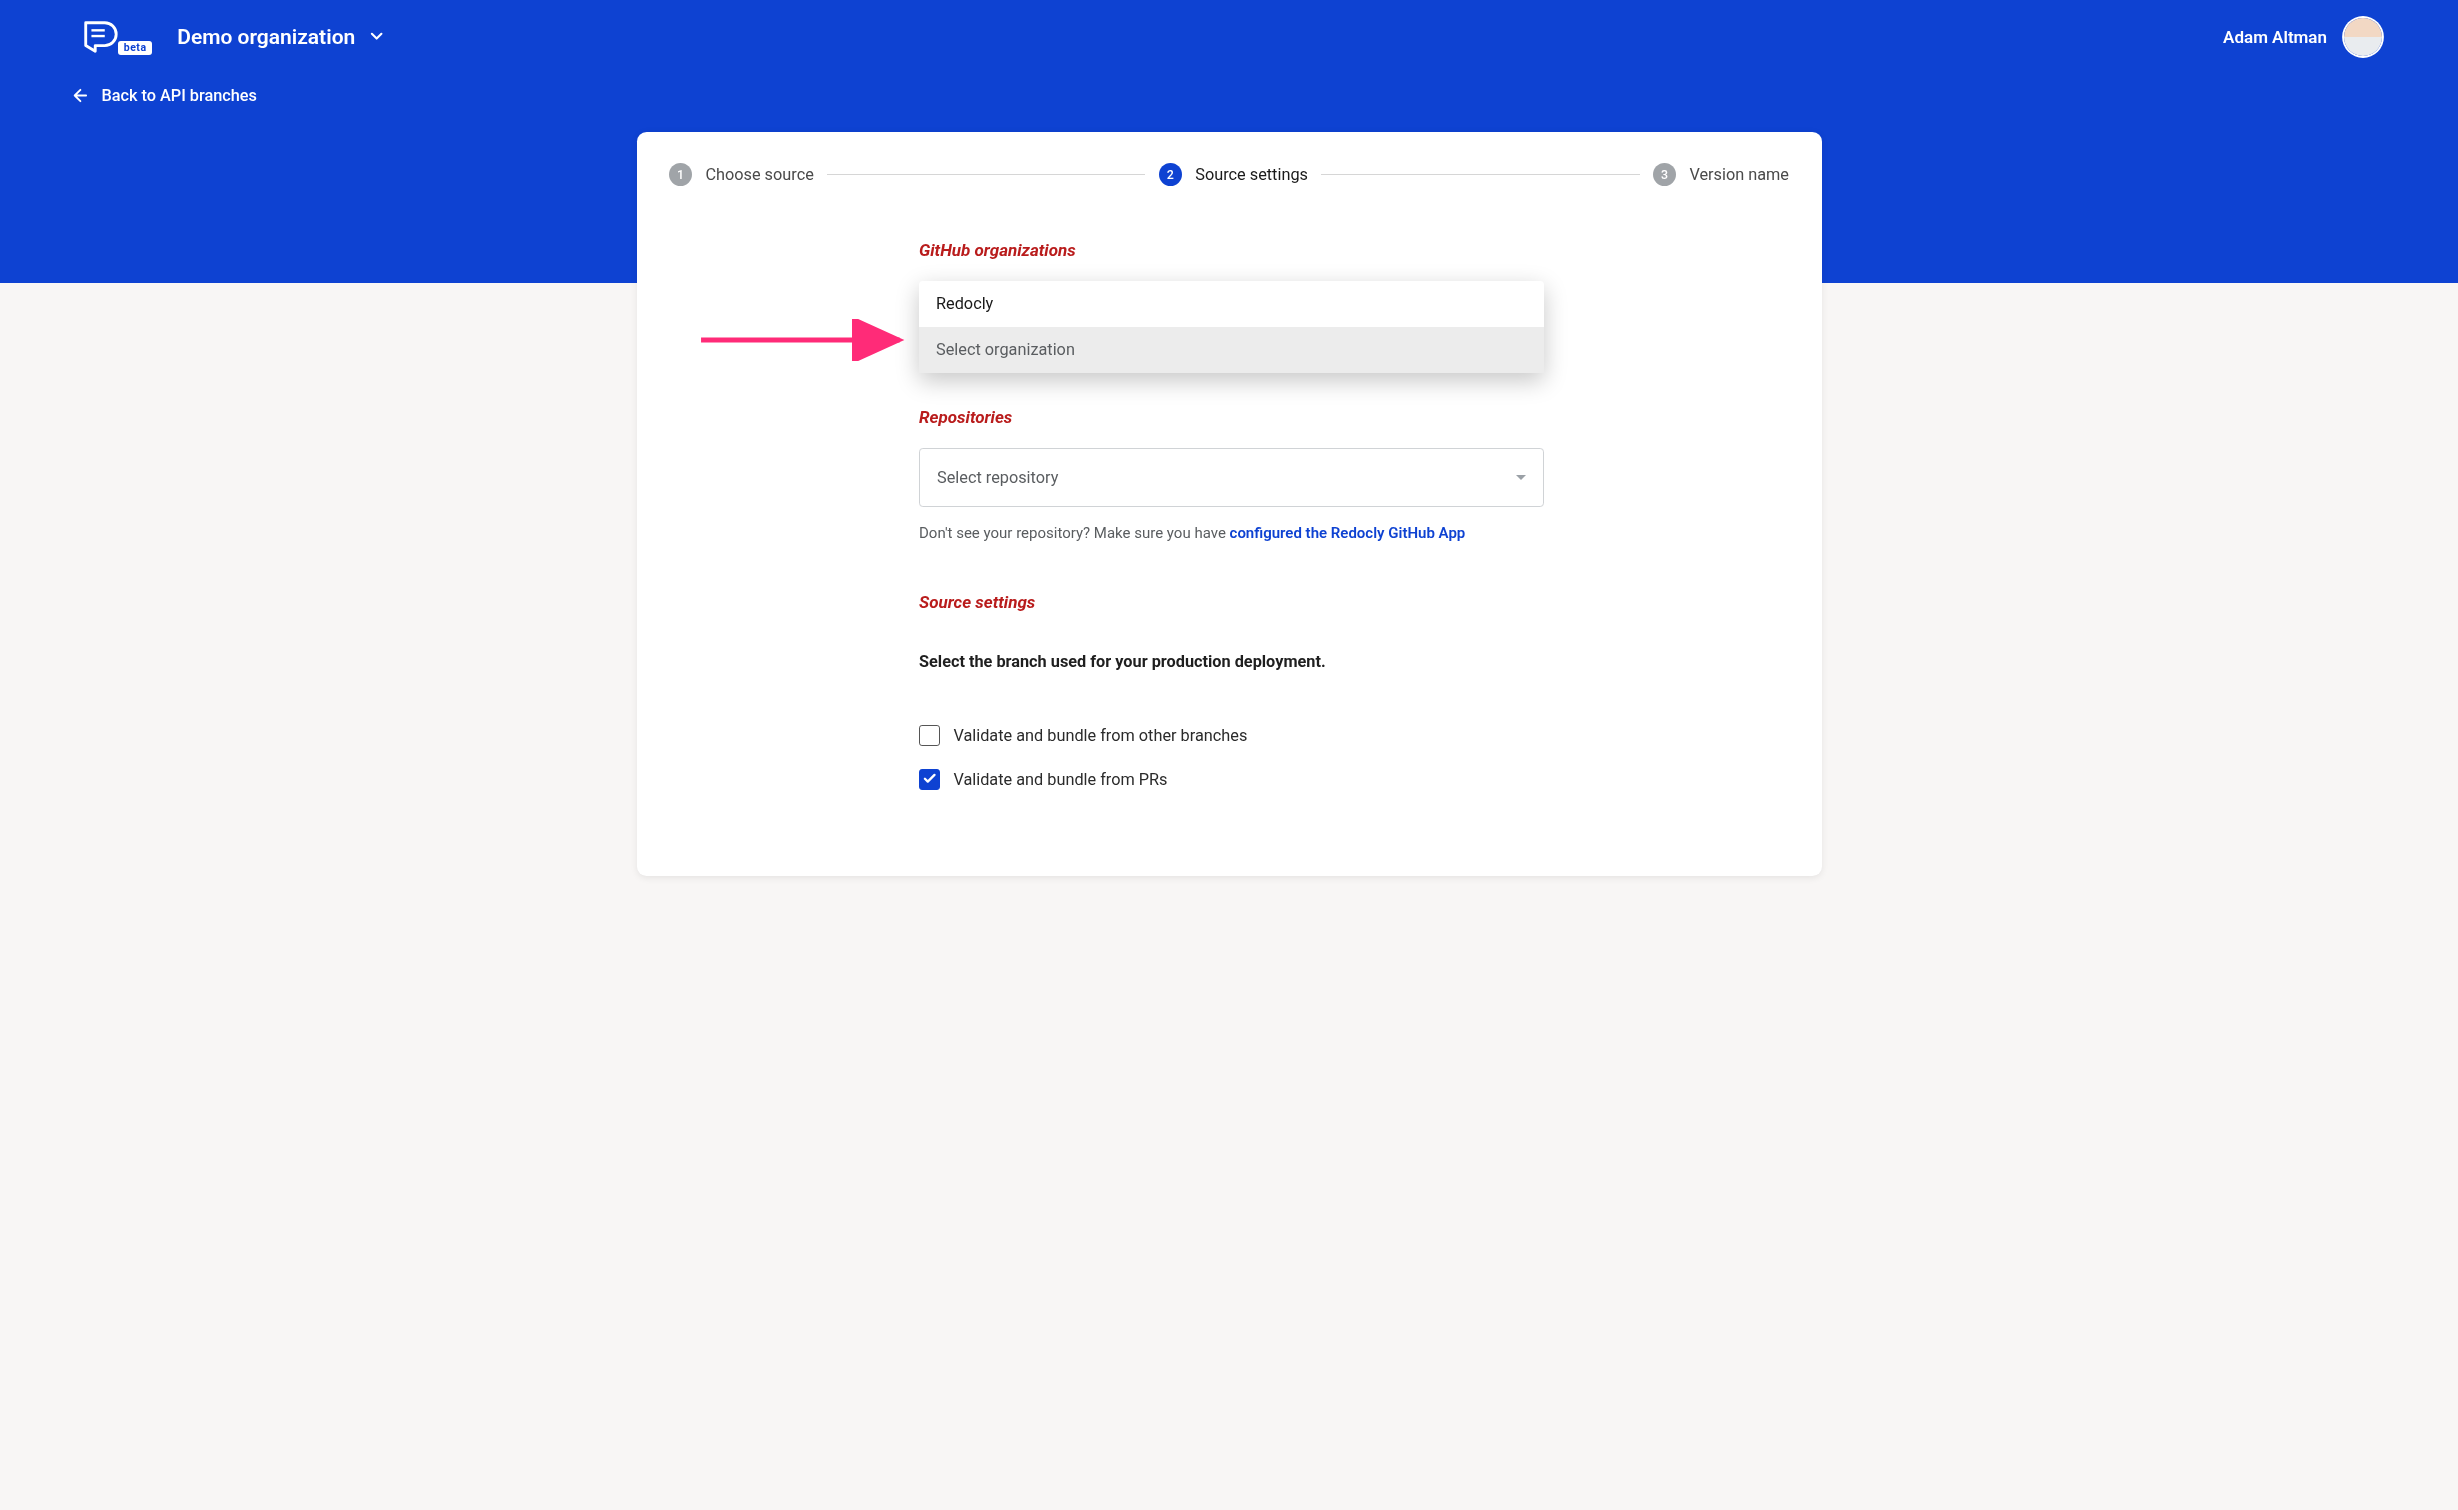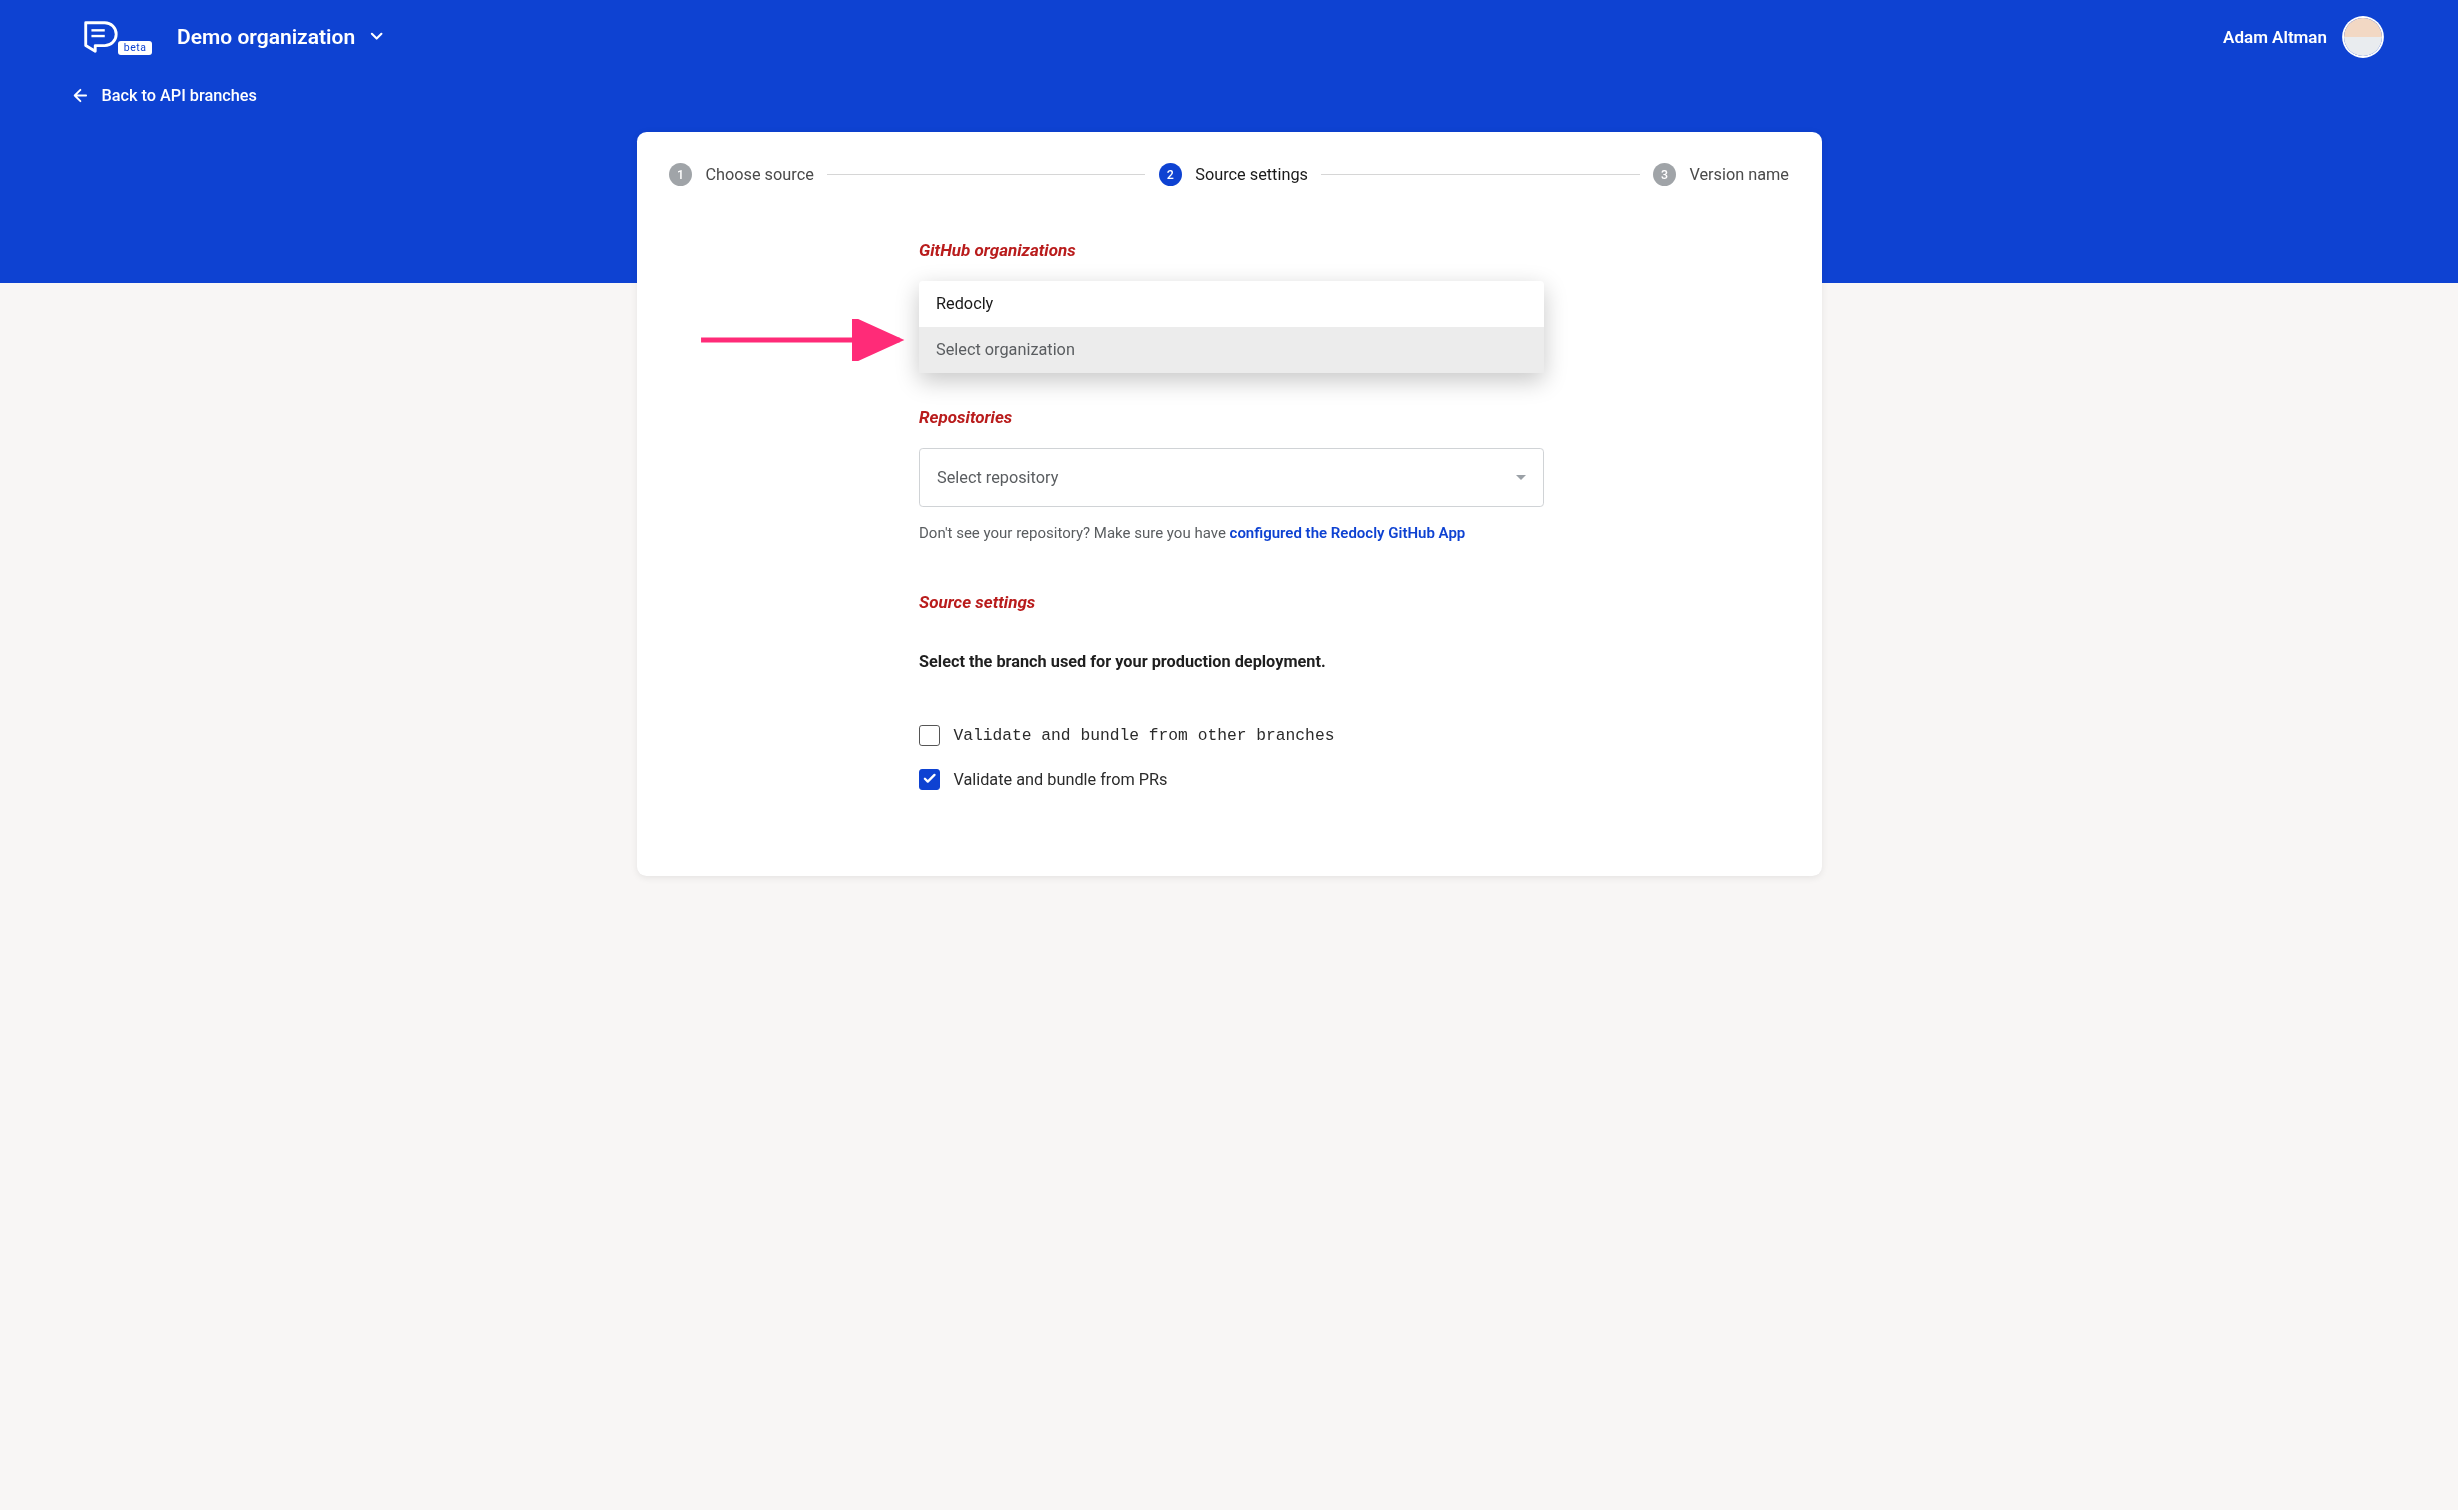--- a/index.html
+++ b/index.html
@@ -31,21 +31,21 @@
     .logo {
       display: inline-flex;
       align-items: flex-end;
       gap: 0px;
       position: relative;
     }
     .logo svg { display:block; }
     .beta-tag {
       font-size: 10.5px;
       letter-spacing: 0.5px;
-      font-weight: 400;
+      font-weight: 700;
       background: #fff;
       color: #0e42d2;
       padding: 1.9px 5.7px;
       border-radius: 2.9px;
       line-height: 1;
       margin-left: -1.9px;
       margin-bottom: 1.9px;
     }
 
     .org-switcher {
@@ -304,21 +304,21 @@
 
     <p class="help-text">
       <span>Don't see your repository? Make sure you have </span><a>configured the Redocly GitHub App</a>
     </p>
 
     <h3 class="section-h section-gap" style="margin-top:50px;">Source settings</h3>
 
     <p class="sub-label">Select the branch used for your production deployment.</p>
 
 
-    <label class="check-row" style="margin-top:54px;font-family:Liberation Mono, monospace;">
+    <label class="check-row" style="margin-top:54px;">
       <span class="cb">
         
       </span>
       <span>Validate and bundle from other branches</span>
     </label>
 
     <label class="check-row">
       <span class="cb checked">
         <svg width="13.4" height="13.4" viewBox="0 0 14 14">
             <path d="M2 7 l3 3 l7 -7" fill="none" stroke="#fff" stroke-width="2.4" stroke-linecap="round" stroke-linejoin="round"></path>

